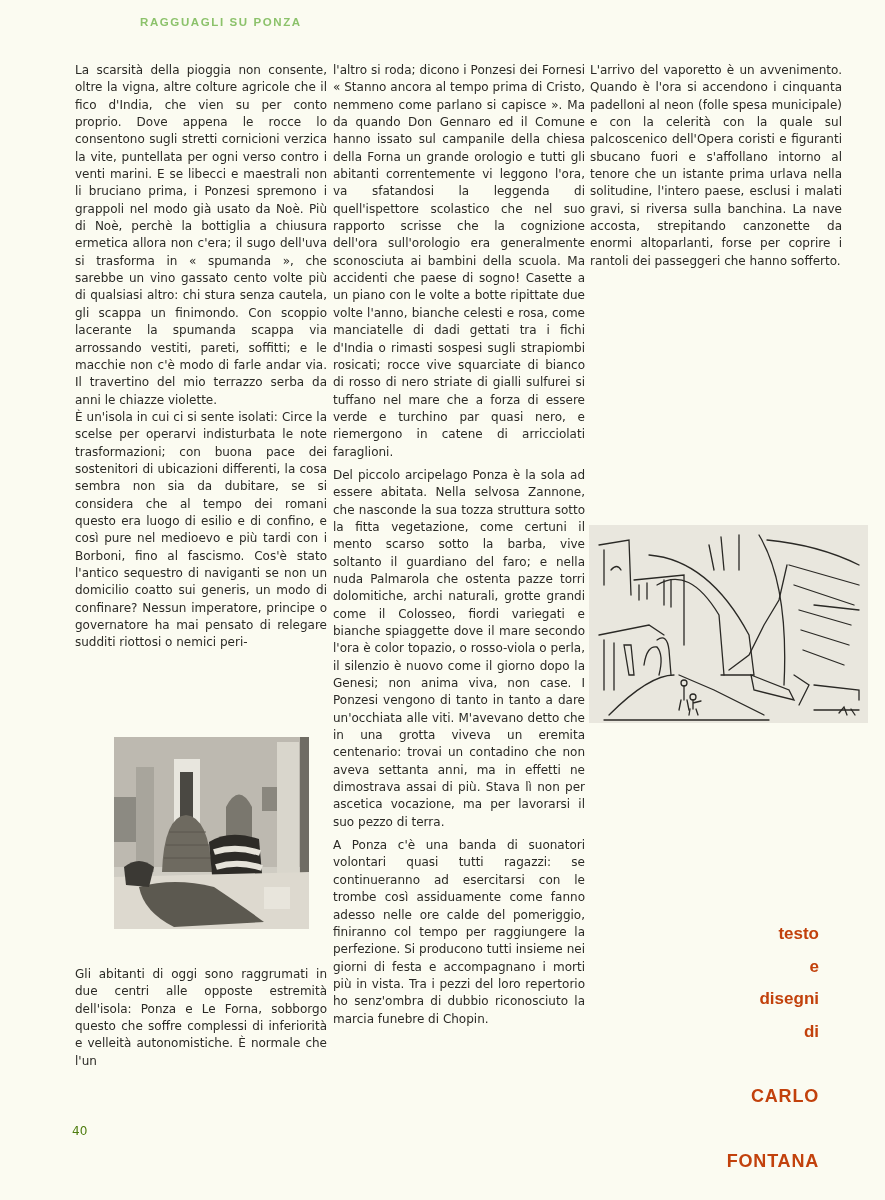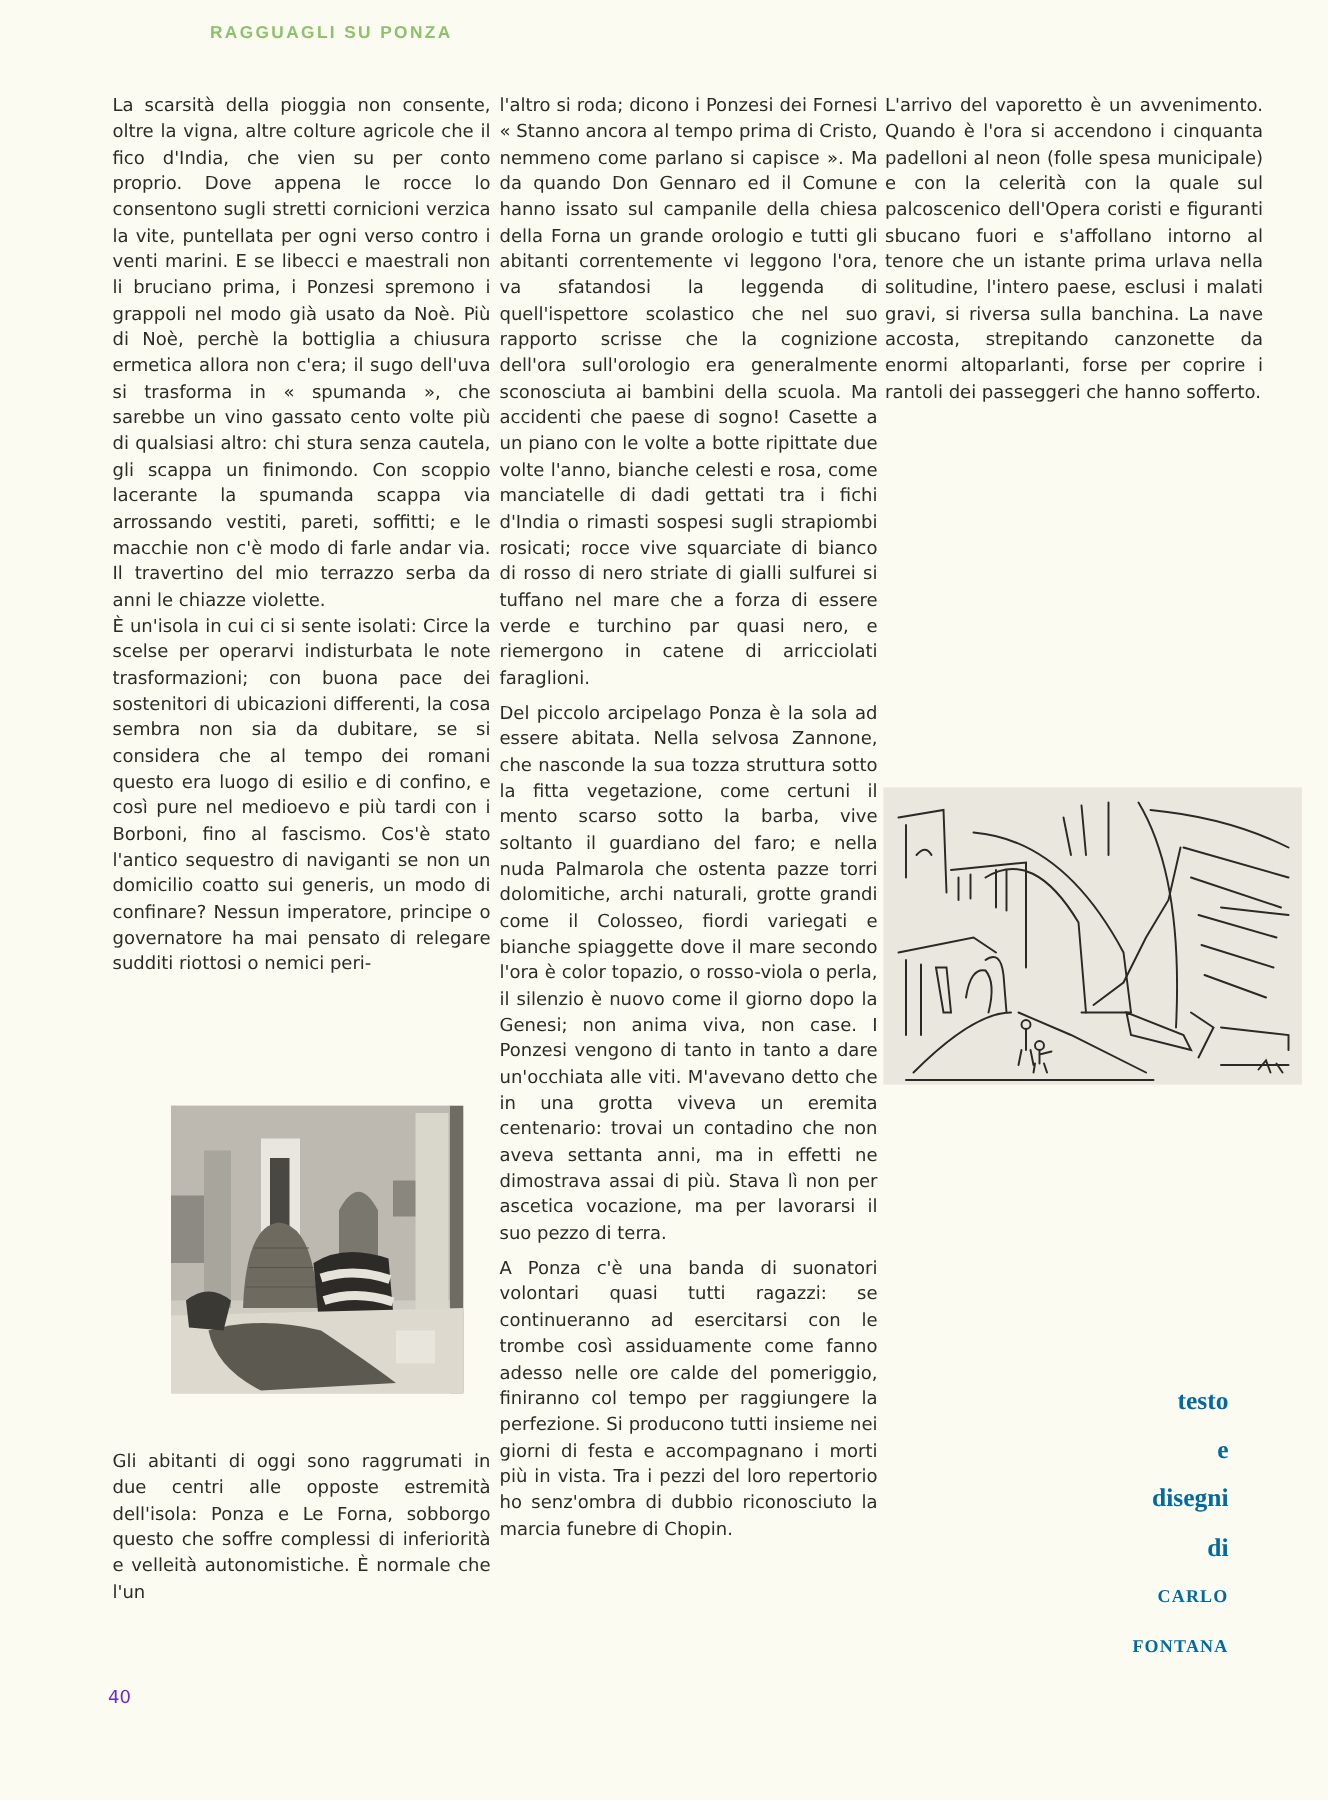--- a/index.html
+++ b/index.html
@@ -32,28 +32,28 @@
   .photo {
     position: absolute; left: 114px; top: 737px; width: 195px; height: 192px;
     background: #d8d5cc; overflow: hidden;
   }
   .drawing {
     position: absolute; left: 589px; top: 525px; width: 279px; height: 198px;
     background: #e7e5dc; overflow: hidden;
   }
   .credit {
     position: absolute; right: 66px; top: 918px; text-align: right;
-    font-family: Liberation Serif, serif; font-weight: bold;
-    color: #0369a1; font-size: 17px;
+    font-family: Liberation Sans, sans-serif; font-weight: bold;
+    color: #c2410c; font-size: 17px;
   }
   .credit div { line-height: 32.5px; }
-  .credit .cap { font-size: 12px; letter-spacing: 0.8px; }
+  .credit .cap { font-size: 18px; letter-spacing: 0.8px; margin-top: 32px; }
   .page-number {
     position: absolute; left: 72px; top: 1124px;
-    font-size: 12px; color: #6d28d9;
+    font-size: 12px; color: #4d7c0f;
   }
 </style>
 </head>
 <body>
 
 <div class="running-head">RAGGUAGLI SU PONZA</div>
 
 <div class="col" id="col1">
   <p>La scarsità della pioggia non consente, oltre la vigna, altre colture agricole che il fico d'India, che vien su per conto proprio. Dove appena le rocce lo consentono sugli stretti cornicioni verzica la vite, puntellata per ogni verso contro i venti marini. E se libecci e maestrali non li bruciano prima, i Ponzesi spremono i grappoli nel modo già usato da Noè. Più di Noè, perchè la bottiglia a chiusura ermetica allora non c'era; il sugo dell'uva si trasforma in « spumanda », che sarebbe un vino gassato cento volte più di qualsiasi altro: chi stura senza cautela, gli scappa un finimondo. Con scoppio lacerante la spumanda scappa via arrossando vestiti, pareti, soffitti; e le macchie non c'è modo di farle andar via. Il travertino del mio terrazzo serba da anni le chiazze violette.</p>
   <p>È un'isola in cui ci si sente isolati: Circe la scelse per operarvi indisturbata le note trasformazioni; con buona pace dei sostenitori di ubicazioni differenti, la cosa sembra non sia da dubitare, se si considera che al tempo dei romani questo era luogo di esilio e di confino, e così pure nel medioevo e più tardi con i Borboni, fino al fascismo. Cos'è stato l'antico sequestro di naviganti se non un domicilio coatto sui generis, un modo di confinare? Nessun imperatore, principe o governatore ha mai pensato di relegare sudditi riottosi o nemici peri-</p>

